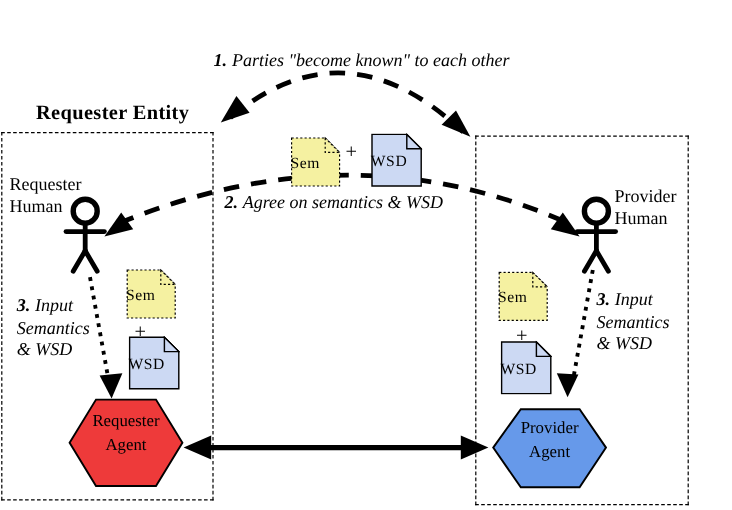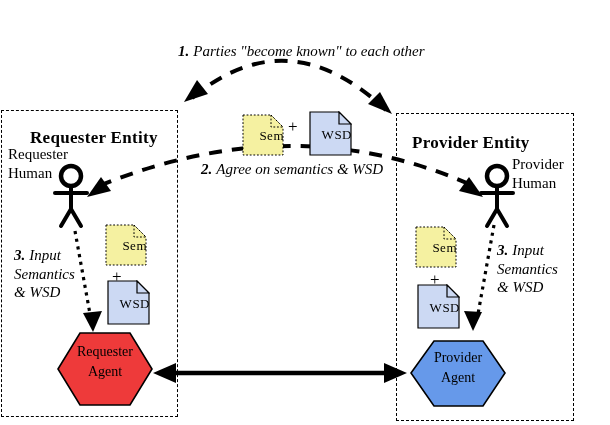--- a/index.html
+++ b/index.html
@@ -26,38 +26,37 @@
   .doc {
     position: absolute;
     z-index: 4;
   }
   .doc svg { position: absolute; left: 0; top: 0; }
   .doc-label {
     position: absolute;
     left: 0; right: 0;
     top: 50%;
     transform: translateY(-46%);
-    text-align: right;
+    text-align: left;
     font-size: 13px;
     letter-spacing: 0.5px;
   }
   .label {
     position: absolute;
     z-index: 5;
     font-size: 15px;
     white-space: nowrap;
     line-height: 19px;
   }
   .step-label { font-style: italic; }
   .step-num { font-weight: bold; font-style: italic; margin-right: 4px; }
   .entity-title {
     font-weight: bold;
     font-size: 17px;
     letter-spacing: 0.3px;
-    margin-top: 44px;
   }
   .agent-label {
     position: absolute;
     z-index: 5;
     text-align: center;
     font-size: 14px;
     line-height: 20px;
     white-space: nowrap;
   }
   .plus-sign {
@@ -123,27 +122,26 @@
     <g stroke="#000" fill="none" stroke-linecap="round">
       <circle cx="497" cy="176" r="10" stroke-width="4.5" fill="#fff"></circle>
       <line x1="497" y1="187" x2="497" y2="211" stroke-width="4"></line>
       <line x1="481" y1="193" x2="513" y2="193" stroke-width="4"></line>
       <line x1="497" y1="209" x2="487" y2="226" stroke-width="4"></line>
       <line x1="497" y1="209" x2="507" y2="226" stroke-width="4"></line>
     </g>
   </svg>
 
   <div class="label entity-title" style="left:30px; top:84px;">Requester Entity</div>
-  <div class="label entity-title" style="left:412px; top:89px;">Provider Entity</div>
 
   <div class="label step-label" style="left:178px; top:42px;">
     <span class="step-num">1.</span><span>Parties "become known" to each other</span>
   </div>
 
-  <div class="label step-label" style="left:187px; top:160px;margin-left:14px;">
+  <div class="label step-label" style="left:187px; top:160px;">
     <span class="step-num">2.</span><span>Agree on semantics &amp; WSD</span>
   </div>
 
   <div class="doc" style="left:242px; top:114px; width:42px; height:42px;">
     <svg width="42" height="42" viewBox="0 0 42 42">
       <path d="M1,1 H29 L41,13 V41 H1 Z" fill="#f5f1a1" stroke="#000" stroke-width="1" stroke-dasharray="1.8 1.8"></path>
       <path d="M29,1 L29,13 L41,13 Z" fill="#f5f1a1" stroke="#000" stroke-width="1" stroke-dasharray="1.8 1.8"></path>
     </svg>
     <span class="doc-label">Sem</span>
   </div>

